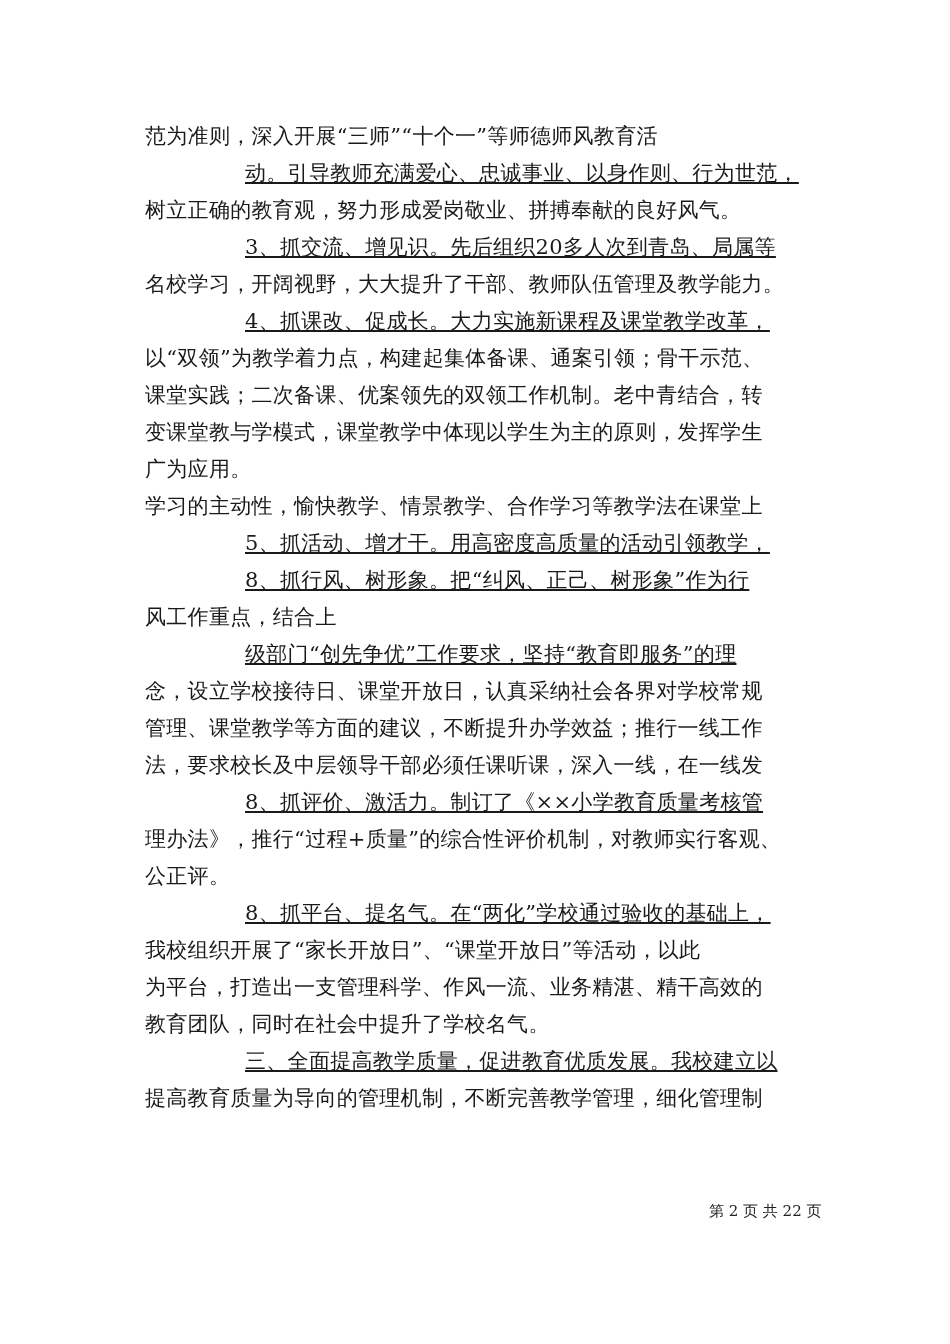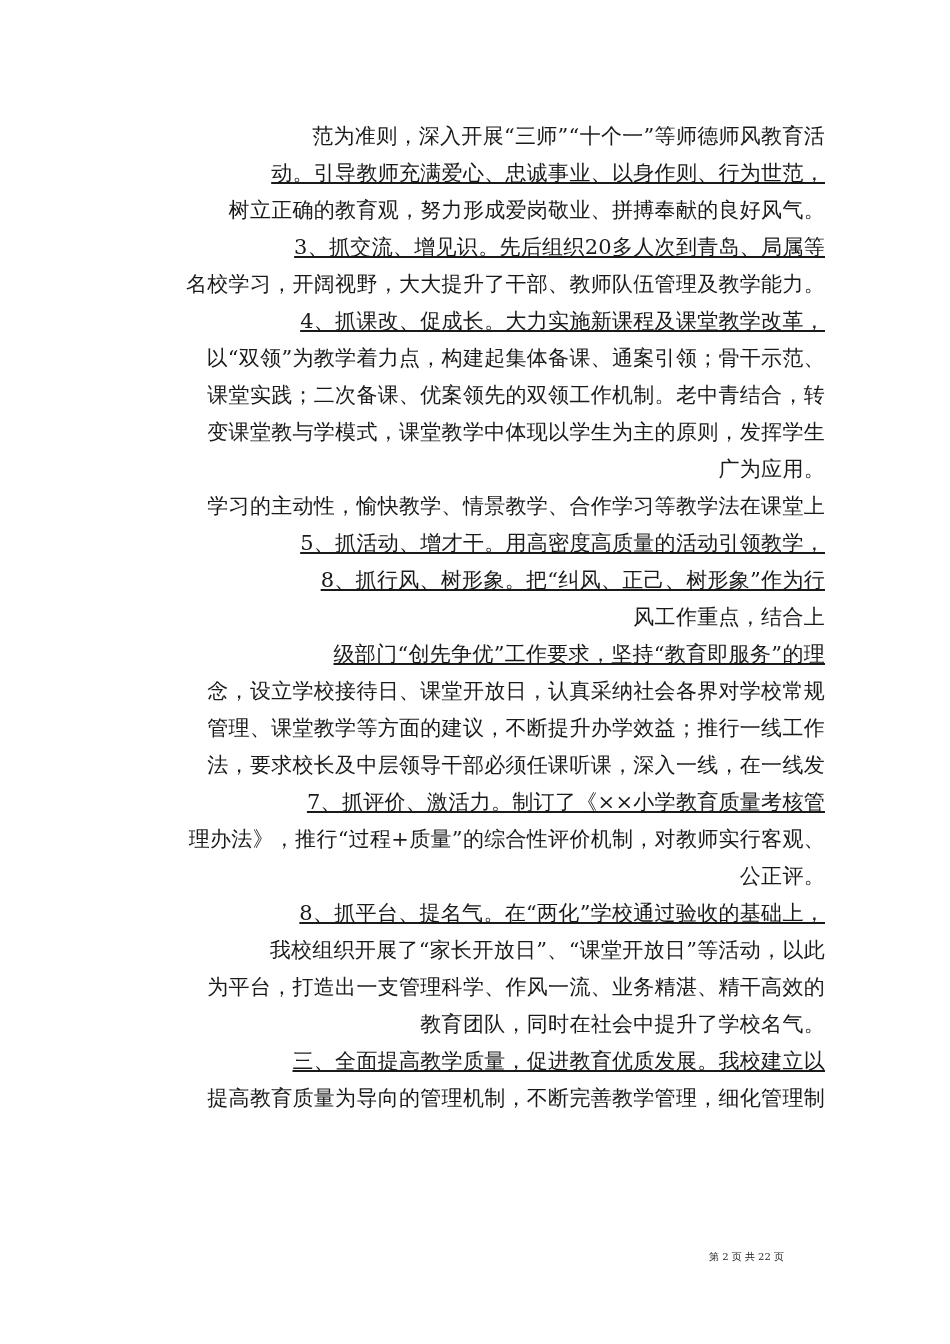--- a/index.html
+++ b/index.html
@@ -1,22 +1,22 @@
 <!DOCTYPE html>
 <html><head>
 <meta charset="utf-8">
 <style>
   html, body { margin:0; padding:0; background:#ffffff; }
   body { width:950px; height:1344px; position:relative; overflow:hidden;
          font-family: "DejaVu Serif", "Liberation Serif", serif; color:#1a1a1a; }
-  .page { position:absolute; left:0; top:0; width:950px; height:1344px; background:#fff;text-align:right; }
+  .page { position:absolute; left:0; top:0; width:950px; height:1344px; background:#fff; }
   .body-text { position:absolute; left:145px; top:118px; width:680px; }
   .line { height:37px; line-height:37px; font-size:21px; white-space:nowrap; letter-spacing:0.3px; }
   .indent { padding-left:100px;text-decoration:underline; }
-  .footer { position:absolute; left:709px; top:1250px; font-size:10px; color:#222;
+  .footer { position:absolute; left:709px; top:1202px; font-size:15px; color:#222;
             font-family: "DejaVu Serif", "Liberation Serif", serif; white-space:nowrap; }
 </style>
 </head>
 <body>
 
 <div class="page">
   <div class="body-text">
     <div class="line">范为准则，深入开展“三师”“十个一”等师德师风教育活</div>
     <div class="line indent">动。引导教师充满爱心、忠诚事业、以身作则、行为世范，</div>
     <div class="line">树立正确的教育观，努力形成爱岗敬业、拼搏奉献的良好风气。</div>
@@ -28,21 +28,21 @@
     <div class="line">变课堂教与学模式，课堂教学中体现以学生为主的原则，发挥学生</div>
     <div class="line">广为应用。</div>
     <div class="line">学习的主动性，愉快教学、情景教学、合作学习等教学法在课堂上</div>
     <div class="line indent">5、抓活动、增才干。用高密度高质量的活动引领教学，</div>
     <div class="line indent">8、抓行风、树形象。把“纠风、正己、树形象”作为行</div>
     <div class="line">风工作重点，结合上</div>
     <div class="line indent">级部门“创先争优”工作要求，坚持“教育即服务”的理</div>
     <div class="line">念，设立学校接待日、课堂开放日，认真采纳社会各界对学校常规</div>
     <div class="line">管理、课堂教学等方面的建议，不断提升办学效益；推行一线工作</div>
     <div class="line">法，要求校长及中层领导干部必须任课听课，深入一线，在一线发</div>
-    <div class="line indent">7、抓评价、激活力。制订了《××小学教育质量考核管</div>
+    <div class="line indent">8、抓评价、激活力。制订了《××小学教育质量考核管</div>
     <div class="line">理办法》，推行“过程+质量”的综合性评价机制，对教师实行客观、</div>
     <div class="line">公正评。</div>
     <div class="line indent">8、抓平台、提名气。在“两化”学校通过验收的基础上，</div>
     <div class="line">我校组织开展了“家长开放日”、“课堂开放日”等活动，以此</div>
     <div class="line">为平台，打造出一支管理科学、作风一流、业务精湛、精干高效的</div>
     <div class="line">教育团队，同时在社会中提升了学校名气。</div>
     <div class="line indent">三、全面提高教学质量，促进教育优质发展。我校建立以</div>
     <div class="line">提高教育质量为导向的管理机制，不断完善教学管理，细化管理制</div>
   </div>
 

